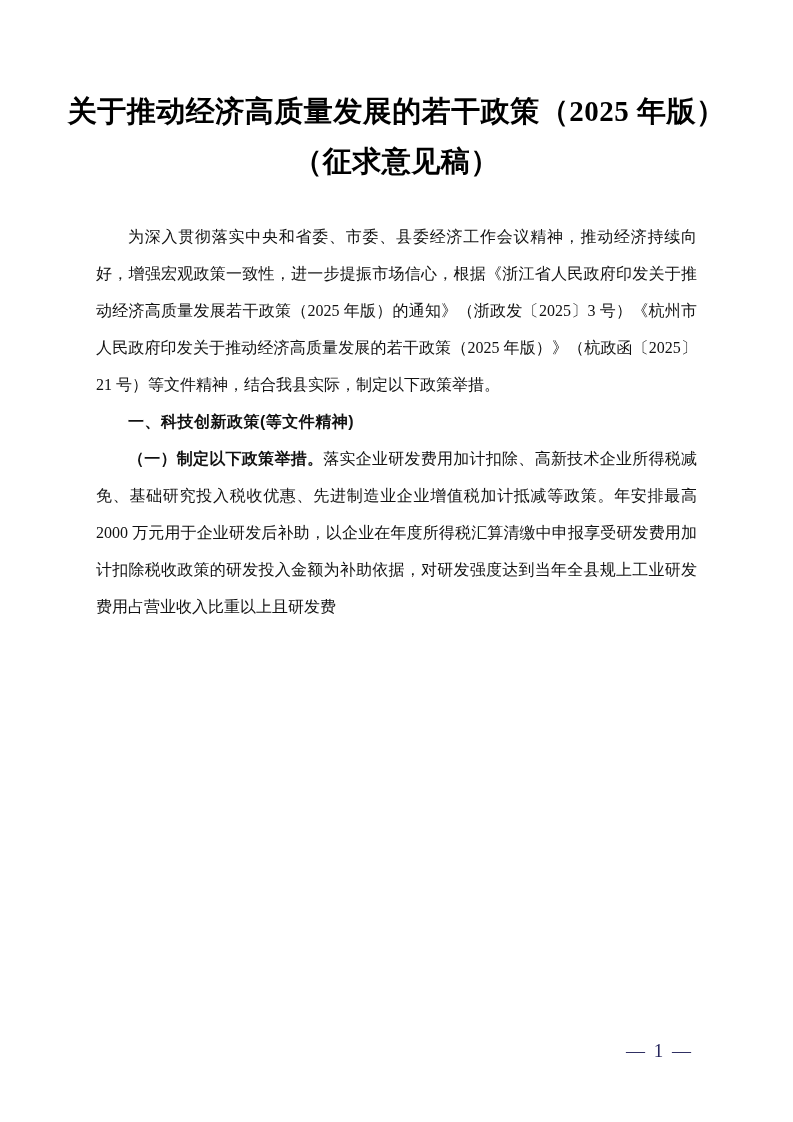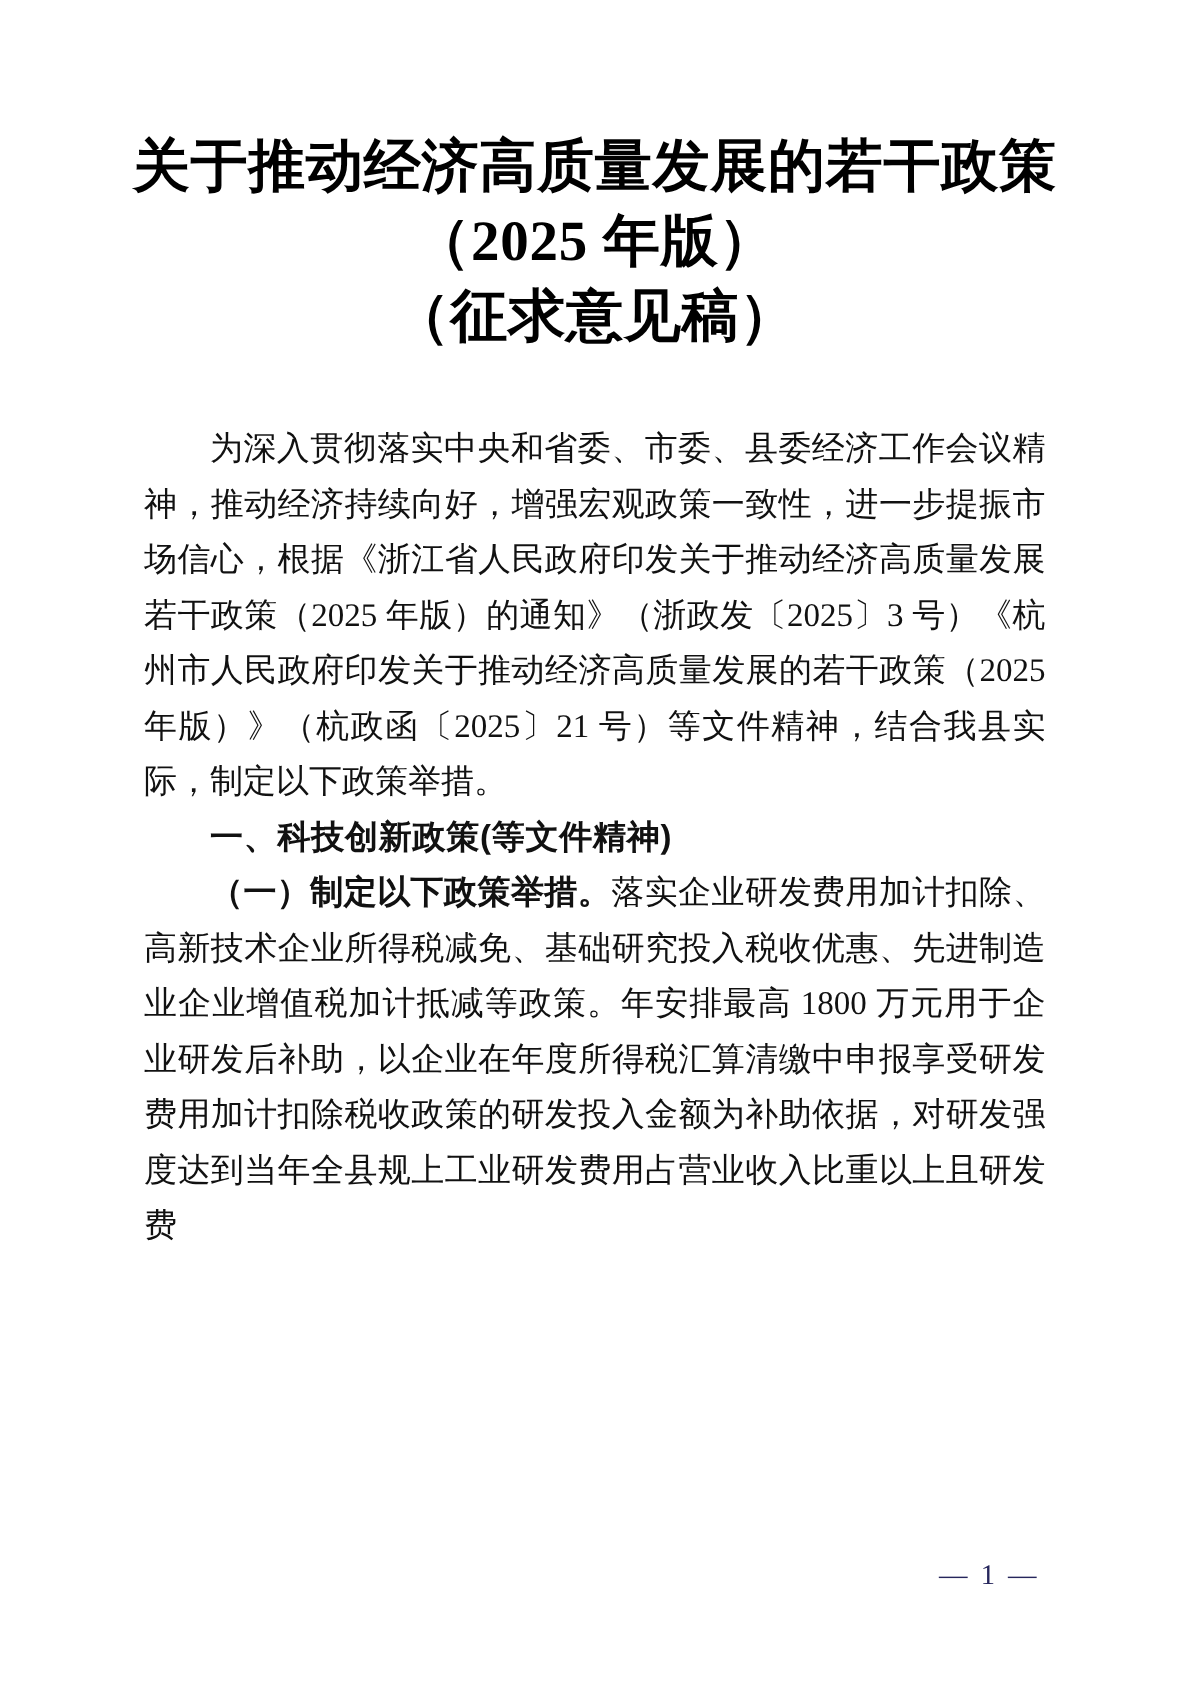--- a/index.html
+++ b/index.html
@@ -13,33 +13,33 @@
     height: 1122px;
     background: #ffffff;
     overflow: hidden;
     font-family: "Liberation Serif", "DejaVu Serif", serif;
     color: #111111;
   }
   .title {
     margin: 0;
     padding: 86px 48px 0 48px;
     text-align: center;
-    font-size: 38px;
+    font-size: 29px;
     font-weight: bold;
     line-height: 50px;
     color: #000000;
     letter-spacing: 0.5px;
   }
   .title-line {
     display: block;
   }
   .doc-body {
-    margin: 44px auto 0 auto;
+    margin: 32px auto 0 auto;
     width: 601px;
-    font-size: 22px;
+    font-size: 16px;
     line-height: 37px;
     text-align: justify;
     text-justify: inter-character;
   }
   .para {
     margin: 0;
     text-indent: 2em;
     text-align: justify;
     text-justify: inter-character;
   }
@@ -65,20 +65,20 @@
 <div class="page" style="background: rgb(255, 255, 255); color: rgb(17, 17, 17);">
 
   <h1 class="title">
     <span class="title-line">关于推动经济高质量发展的若干政策（2025 年版）</span>
     <span class="title-line">（征求意见稿）</span>
   </h1>
 
   <div class="doc-body">
       <p class="para body"><span class="seg">为深入贯彻落实中央和省委、市委、县委经济工作会议精神，推动经济持续向好，增强宏观政策一致性，进一步提振市场信心，根据《浙江省人民政府印发关于推动经济高质量发展若干政策（2025 年版）的通知》（浙政发〔2025〕3 号）《杭州市人民政府印发关于推动经济高质量发展的若干政策（2025 年版）》（杭政函〔2025〕21 号）等文件精神，结合我县实际，制定以下政策举措。</span></p>
       <p class="para heading"><span class="seg bold">一、科技创新政策(等文件精神)</span></p>
-      <p class="para body"><span class="seg bold">（一）制定以下政策举措。</span><span class="seg">落实企业研发费用加计扣除、高新技术企业所得税减免、基础研究投入税收优惠、先进制造业企业增值税加计抵减等政策。年安排最高 1800 万元用于企业研发后补助，以企业在年度所得税汇算清缴中申报享受研发费用加计扣除税收政策的研发投入金额为补助依据，对研发强度达到当年全县规上工业研发费用占营业收入比重以上且研发费</span></p>
+      <p class="para body"><span class="seg bold">（一）制定以下政策举措。</span><span class="seg">落实企业研发费用加计扣除、高新技术企业所得税减免、基础研究投入税收优惠、先进制造业企业增值税加计抵减等政策。年安排最高 2000 万元用于企业研发后补助，以企业在年度所得税汇算清缴中申报享受研发费用加计扣除税收政策的研发投入金额为补助依据，对研发强度达到当年全县规上工业研发费用占营业收入比重以上且研发费</span></p>
     </div>
 
   <div class="page-footer">
     <span class="page-number" style="color: rgb(38, 38, 92);">— 1 —</span>
   </div>
 
 </div>
 
 </body></html>

